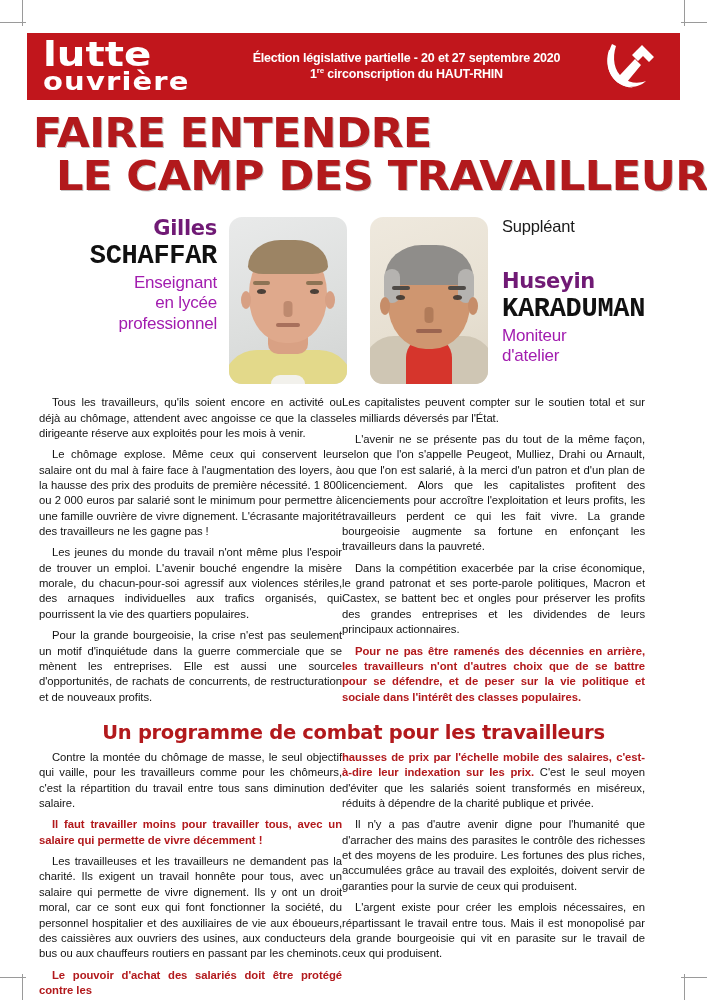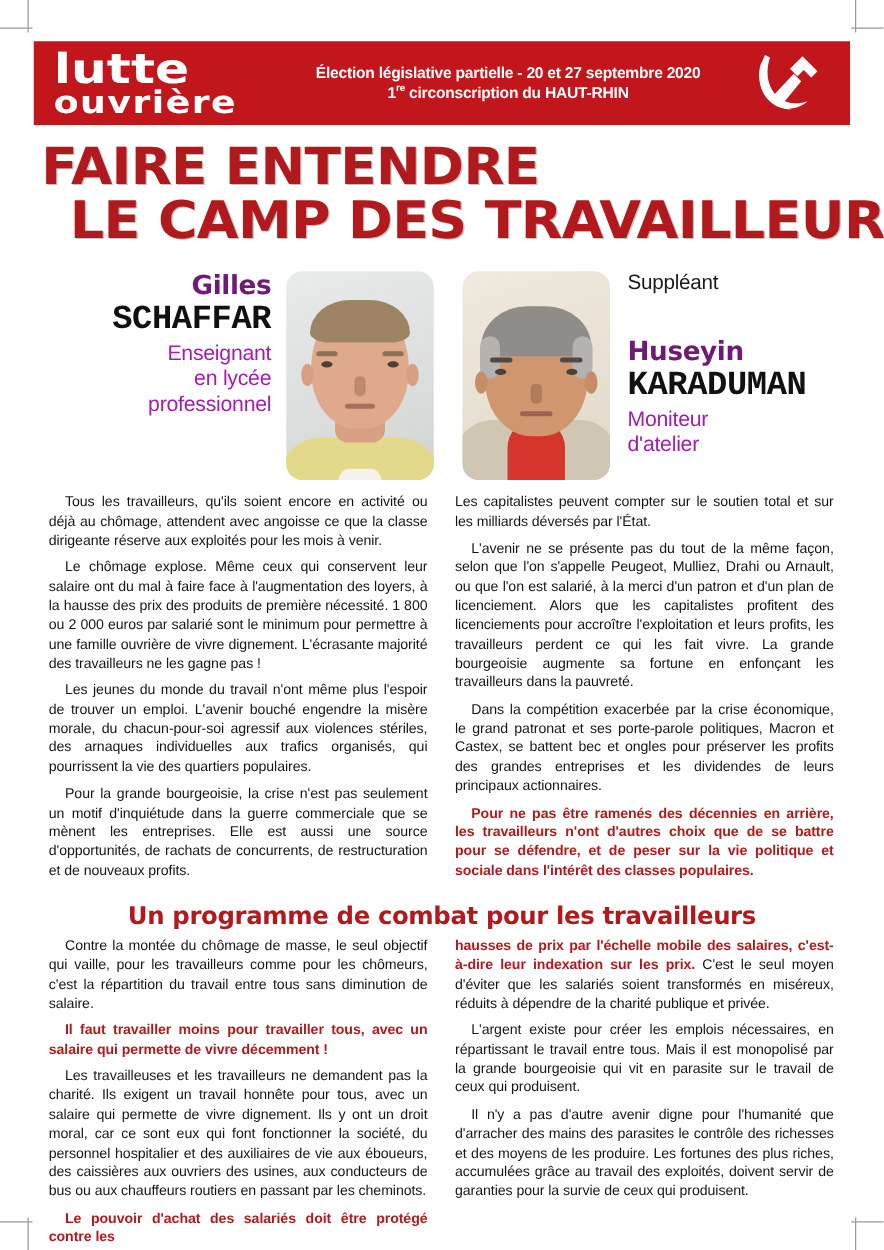--- a/index.html
+++ b/index.html
@@ -228,21 +228,20 @@
 
   .p-ear { position:absolute; width:10px; height:18px; border-radius:50%; }
   .p1 .p-ear { top:74px; background:#d7a084; } .p2 .p-ear { top:80px; background:#c68d69; }
   .p1 .earl { left:12px; } .p1 .earr { right:12px; }
   .p2 .earl { left:10px; } .p2 .earr { right:10px; }
 
   
   .body-cols {
     margin-top: 4px;
     display: flex;
-    gap: 22px;
     padding: 0 10px 0 12px;
   }
   .col { width: 303px; }
   p.bt {
     margin: 0 0 6px 0;
     font-size: 11.3px;
     line-height: 1.36;
     text-align: justify;
     text-indent: 13px;
     color: #141414;
@@ -386,18 +385,18 @@
 
   <div class="body-cols">
     <div class="col">
       <p class="bt">Contre la montée du chômage de masse, le seul objectif qui vaille, pour les travailleurs comme pour les chômeurs, c'est la répartition du travail entre tous sans diminution de salaire.</p>
       <p class="bt red">Il faut travailler moins pour travailler tous, avec un salaire qui permette de vivre décemment !</p>
       <p class="bt">Les travailleuses et les travailleurs ne demandent pas la charité. Ils exigent un travail honnête pour tous, avec un salaire qui permette de vivre dignement. Ils y ont un droit moral, car ce sont eux qui font fonctionner la société, du personnel hospitalier et des auxiliaires de vie aux éboueurs, des caissières aux ouvriers des usines, aux conducteurs de bus ou aux chauffeurs routiers en passant par les cheminots.</p>
       <p class="bt red">Le pouvoir d'achat des salariés doit être protégé contre les</p>
     </div>
     <div class="col">
       <p class="bt noindent redlead"><span class="rlead">hausses de prix par l'échelle mobile des salaires, c'est-à-dire leur indexation sur les prix.</span><span> C'est le seul moyen d'éviter que les salariés soient transformés en miséreux, réduits à dépendre de la charité publique et privée.</span></p>
+      <p class="bt">Il n'y a pas d'autre avenir digne pour l'humanité que d'arracher des mains des parasites le contrôle des richesses et des moyens de les produire. Les fortunes des plus riches, accumulées grâce au travail des exploités, doivent servir de garanties pour la survie de ceux qui produisent.</p>
       <p class="bt">L'argent existe pour créer les emplois nécessaires, en répartissant le travail entre tous. Mais il est monopolisé par la grande bourgeoisie qui vit en parasite sur le travail de ceux qui produisent.</p>
-      <p class="bt">Il n'y a pas d'autre avenir digne pour l'humanité que d'arracher des mains des parasites le contrôle des richesses et des moyens de les produire. Les fortunes des plus riches, accumulées grâce au travail des exploités, doivent servir de garanties pour la survie de ceux qui produisent.</p>
     </div>
   </div>
 
 </div>
 
 </body></html>

